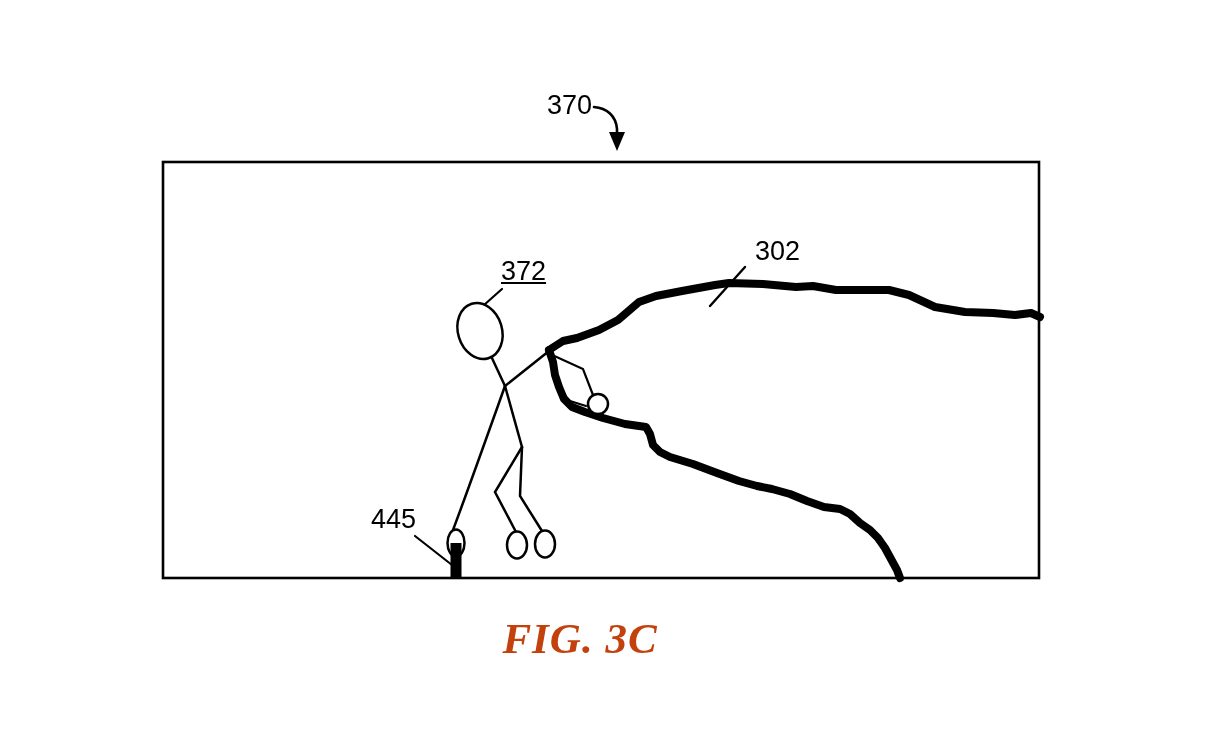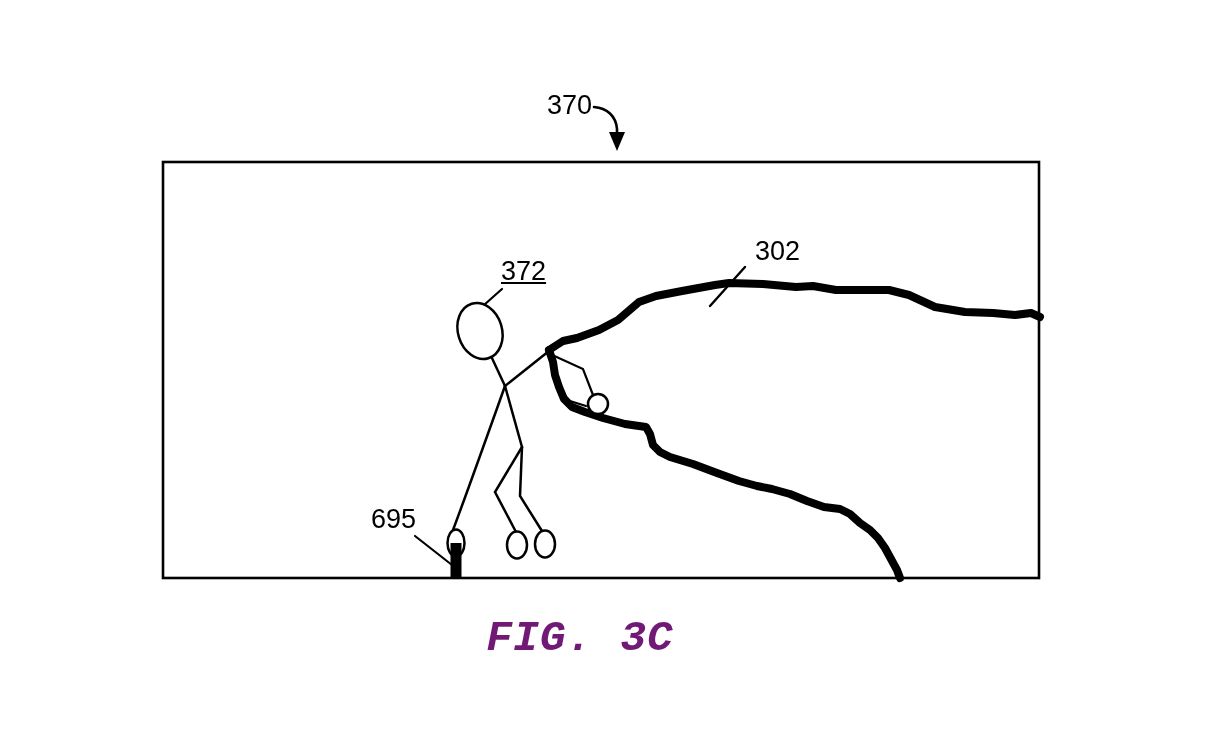--- a/index.html
+++ b/index.html
@@ -30,27 +30,27 @@
   .lbl-370 { left: 547px; top: 92px; }
   .lbl-372 { left: 501px; top: 258px; text-decoration: underline; }
   .lbl-302 { left: 739px; top: 238px; margin-left: 16px; }
   .lbl-374 { left: 371px; top: 506px; }
   .fig-caption {
     position: absolute;
     left: 457px;
     top: 617px;
     width: 246px;
     text-align: center;
-    font-family: Liberation Mono, monospace;
+    font-family: Liberation Serif, serif;
     font-style: italic;
     font-weight: bold;
     font-size: 43px;
     line-height: 1;
     letter-spacing: 1px;
-    color: #701a75;
+    color: #c2410c;
   }
 </style>
 </head>
 <body>
 
 <div class="stage">
 
   <svg class="drawing-svg" width="1219" height="756" viewBox="0 0 1219 756" fill="none" stroke="#000000">
 
     <rect x="163" y="162" width="876" height="416" stroke-width="2.6" fill="none"></rect>
@@ -97,17 +97,17 @@
 
       <ellipse cx="456" cy="543" rx="8.5" ry="13.5" fill="#ffffff"></ellipse>
     </g>
 
     <rect x="450.5" y="543" width="11" height="35" fill="#000" stroke="none"></rect>
   </svg>
 
   <div class="ref-label lbl-370">370</div>
   <div class="ref-label lbl-372">372</div>
   <div class="ref-label lbl-302">302</div>
-  <div class="ref-label lbl-374">695</div>
+  <div class="ref-label lbl-374">445</div>
 
   <div class="fig-caption">FIG. 3C</div>
 
 </div>
 
 </body></html>

